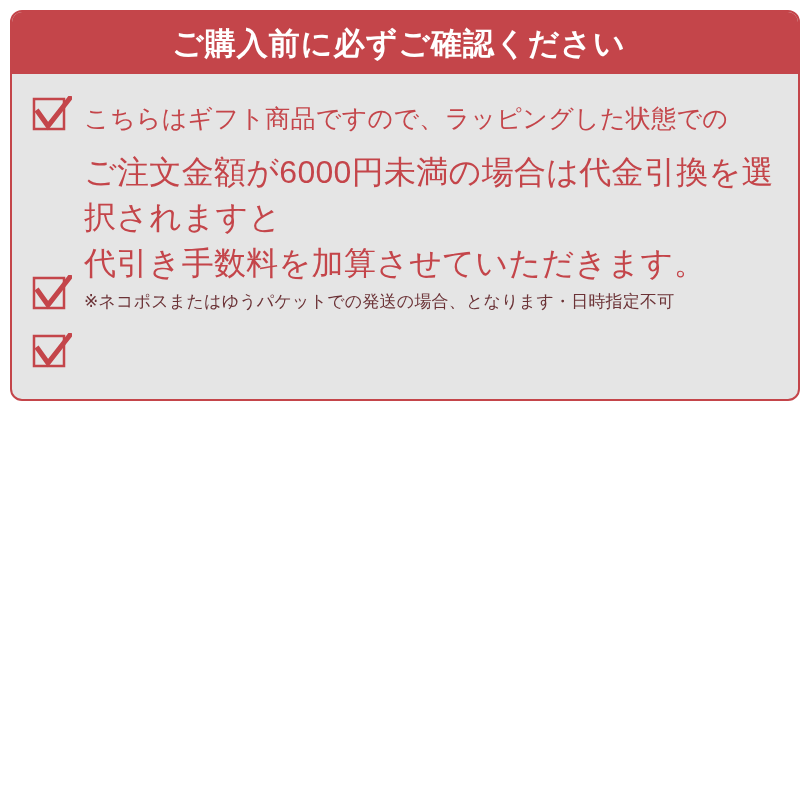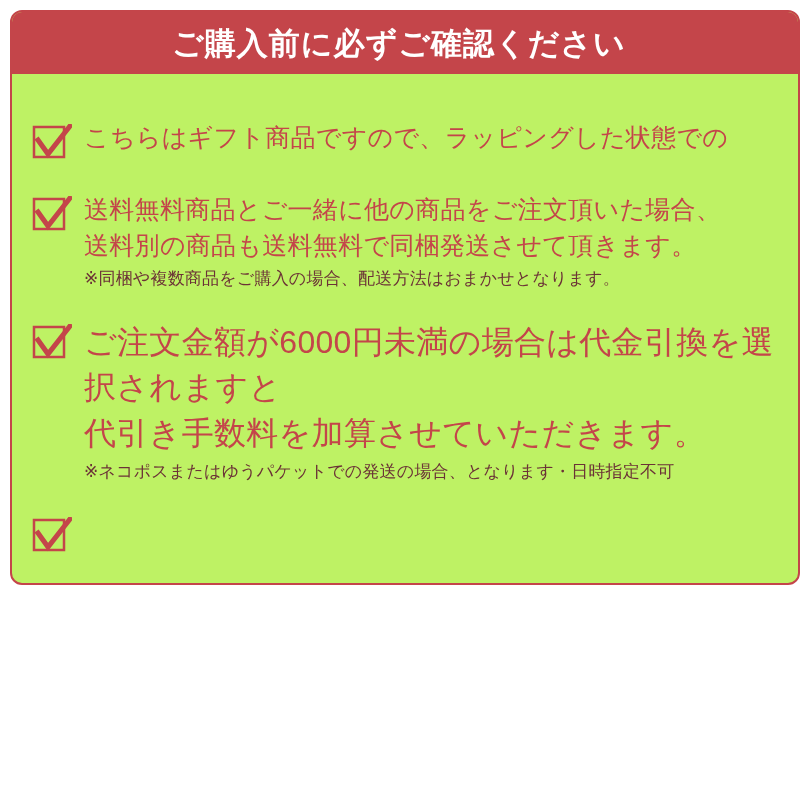--- a/index.html
+++ b/index.html
@@ -20,21 +20,21 @@
     box-sizing: border-box;
   }
   .notice-box {
     position: absolute;
     left: 10px;
     top: 10px;
     width: 790px;
     box-sizing: border-box;
     border: 2px solid #c4454a;
     border-radius: 12px;
-    background: #bef264;
+    background: #e5e5e5;
     overflow: hidden;
   }
   .notice-header {
     background: #c4454a;
     color: #ffffff;
     height: 62px;
     display: flex;
     align-items: center;
     padding-left: 160px;
     box-sizing: border-box;
@@ -43,23 +43,22 @@
     font-size: 31px;
     font-weight: bold;
     letter-spacing: 1px;
     line-height: 1;
   }
   .notice-body {
     padding: 18px 20px 26px 20px;
   }
   .item {
     display: flex;
-    align-items: flex-start;
+    align-items: flex-end;
     margin-bottom: 14px;
-    margin-top: 28px;
   }
   .item:last-child {
     margin-bottom: 0;
   }
   .check-icon {
     flex: 0 0 auto;
     width: 40px;
     height: 40px;
     margin-right: 12px;
     margin-top: 4px;
@@ -115,33 +114,20 @@
           <svg width="40" height="40" viewBox="0 0 40 40">
             <rect x="2" y="3" width="30" height="30" fill="none" stroke="#c4454a" stroke-width="2.5"></rect>
             <path d="M6 16 L16 30 L38 2" fill="none" stroke="#c4454a" stroke-width="5" stroke-linecap="square"></path>
           </svg>
         </span>
         <div class="item-texts">
           <div class="main-line">こちらはギフト商品ですので、ラッピングした状態での</div>
         </div>
       </div>
 
-      <div class="item item-2">
-        <span class="check-icon">
-          <svg width="40" height="40" viewBox="0 0 40 40">
-            <rect x="2" y="3" width="30" height="30" fill="none" stroke="#c4454a" stroke-width="2.5"></rect>
-            <path d="M6 16 L16 30 L38 2" fill="none" stroke="#c4454a" stroke-width="5" stroke-linecap="square"></path>
-          </svg>
-        </span>
-        <div class="item-texts">
-          <div class="main-line">送料無料商品とご一緒に他の商品をご注文頂いた場合、</div>
-          <div class="main-line">送料別の商品も送料無料で同梱発送させて頂きます。</div>
-          <div class="sub-line">※同梱や複数商品をご購入の場合、配送方法はおまかせとなります。</div>
-        </div>
-      </div>
 
       <div class="item item-3">
         <span class="check-icon">
           <svg width="40" height="40" viewBox="0 0 40 40">
             <rect x="2" y="3" width="30" height="30" fill="none" stroke="#c4454a" stroke-width="2.5"></rect>
             <path d="M6 16 L16 30 L38 2" fill="none" stroke="#c4454a" stroke-width="5" stroke-linecap="square"></path>
           </svg>
         </span>
         <div class="item-texts">
           <div class="main-line">ご注文金額が6000円未満の場合は代金引換を選択されますと</div>

